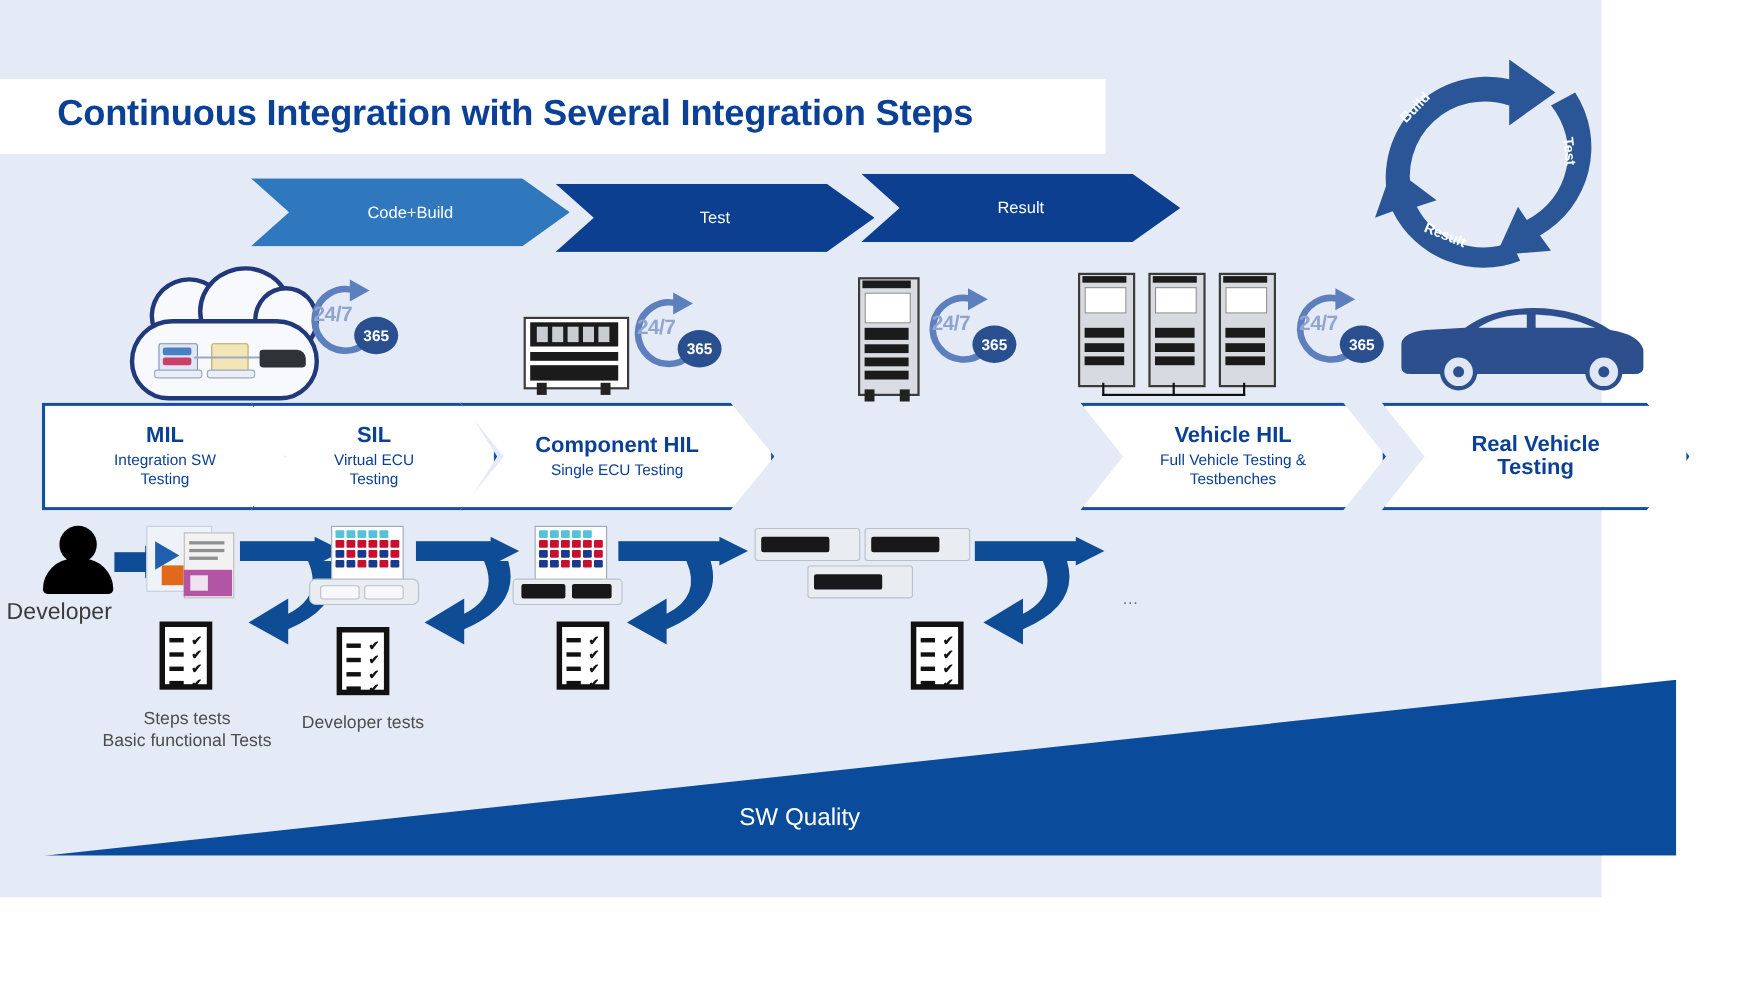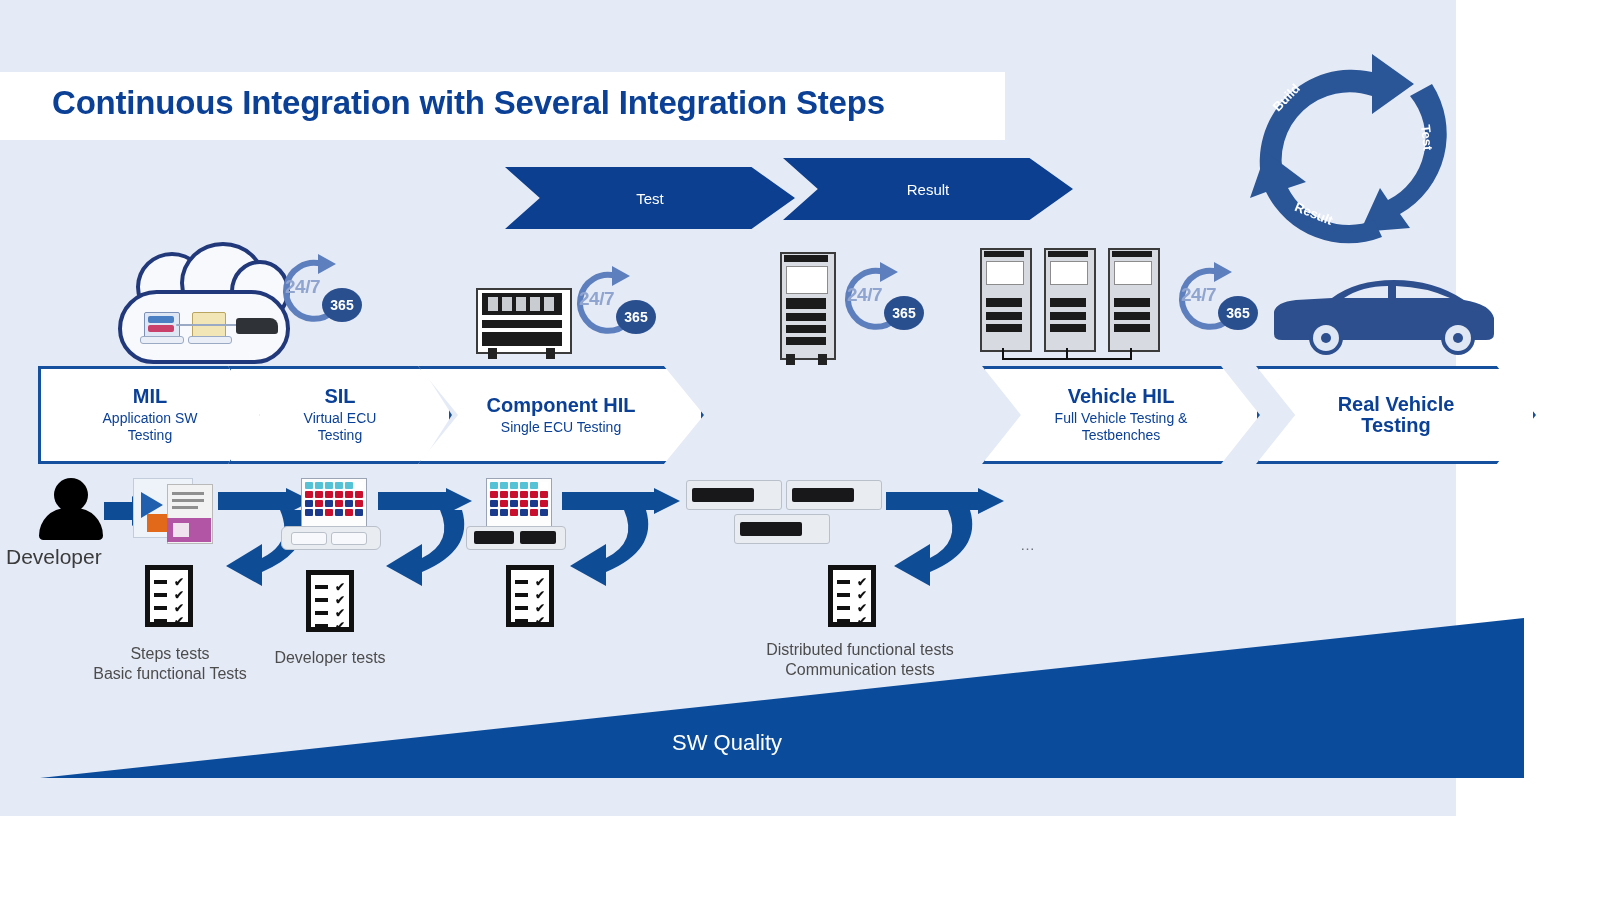--- a/index.html
+++ b/index.html
@@ -118,20 +118,23 @@
   .footer{position:absolute;left:0;top:816px;width:1600px;height:84px;background:#ffffff;}
 </style>
 </head>
 <body>
 
 <div class="slide">
 
   <div class="title-band"></div>
   <div class="title-text">Continuous Integration with Several Integration Steps</div>
 
+  <div class="topchev" id="tc1">
+    <span>Code+Build</span>
+  </div>
   <div class="topchev" id="tc2">
     <span>Test</span>
   </div>
   <div class="topchev" id="tc3">
     <span>Result</span>
   </div>
 
   <div class="cycle">
     <svg width="238" height="212" viewBox="0 0 238 212">
 
@@ -270,21 +273,21 @@
       <circle cx="56" cy="60" r="13" fill="#dfe6f4"></circle>
       <circle cx="56" cy="60" r="5" fill="#2d4f8e"></circle>
       <circle cx="188" cy="60" r="17" fill="#2d4f8e"></circle>
       <circle cx="188" cy="60" r="13" fill="#dfe6f4"></circle>
       <circle cx="188" cy="60" r="5" fill="#2d4f8e"></circle>
     </svg>
   </div>
 
   <div class="proc first" style="left:38px;top:366px;width:224px;">
     <div class="p-t">MIL</div>
-    <div class="p-s">Application SW</div>
+    <div class="p-s">Integration SW</div>
     <div class="p-s" style="margin-top:0">Testing</div>
   </div>
   <div class="proc" style="left:228px;top:366px;width:224px;">
     <div class="p-t">SIL</div>
     <div class="p-s">Virtual ECU</div>
     <div class="p-s" style="margin-top:0">Testing</div>
   </div>
   <div class="proc" style="left:418px;top:366px;width:286px;">
     <div class="p-t">Component HIL</div>
     <div class="p-s">Single ECU Testing</div>
@@ -516,24 +519,20 @@
       </div>
   </div>
 
   <div class="cap" style="left:52px;top:644px;width:236px;">
     <div>Steps tests</div>
     <div>Basic functional Tests</div>
   </div>
   <div class="cap" style="left:230px;top:648px;width:200px;">
     <div>Developer tests</div>
   </div>
-  <div class="cap" style="left:740px;top:640px;width:240px;">
-    <div>Distributed functional tests</div>
-    <div>Communication tests</div>
-  </div>
 
   <div class="tri">
     <div class="tri-shape"></div>
   </div>
   <div class="tri-label">SW Quality</div>
 
 </div>
 
 <div class="footer">
   

